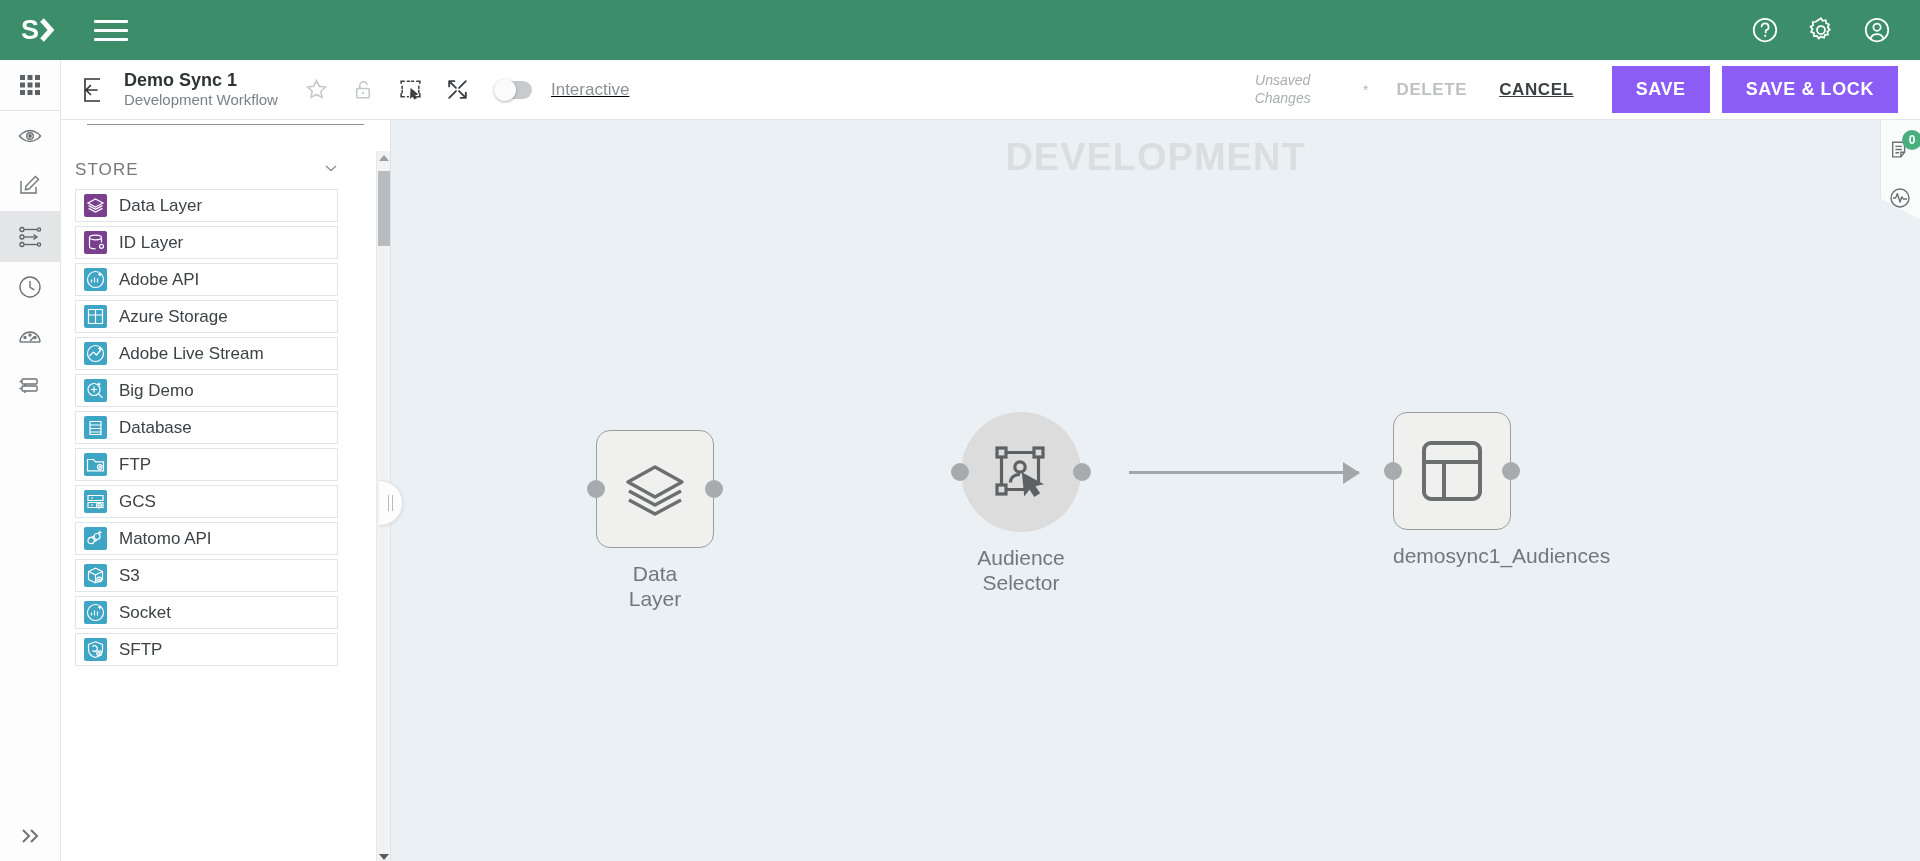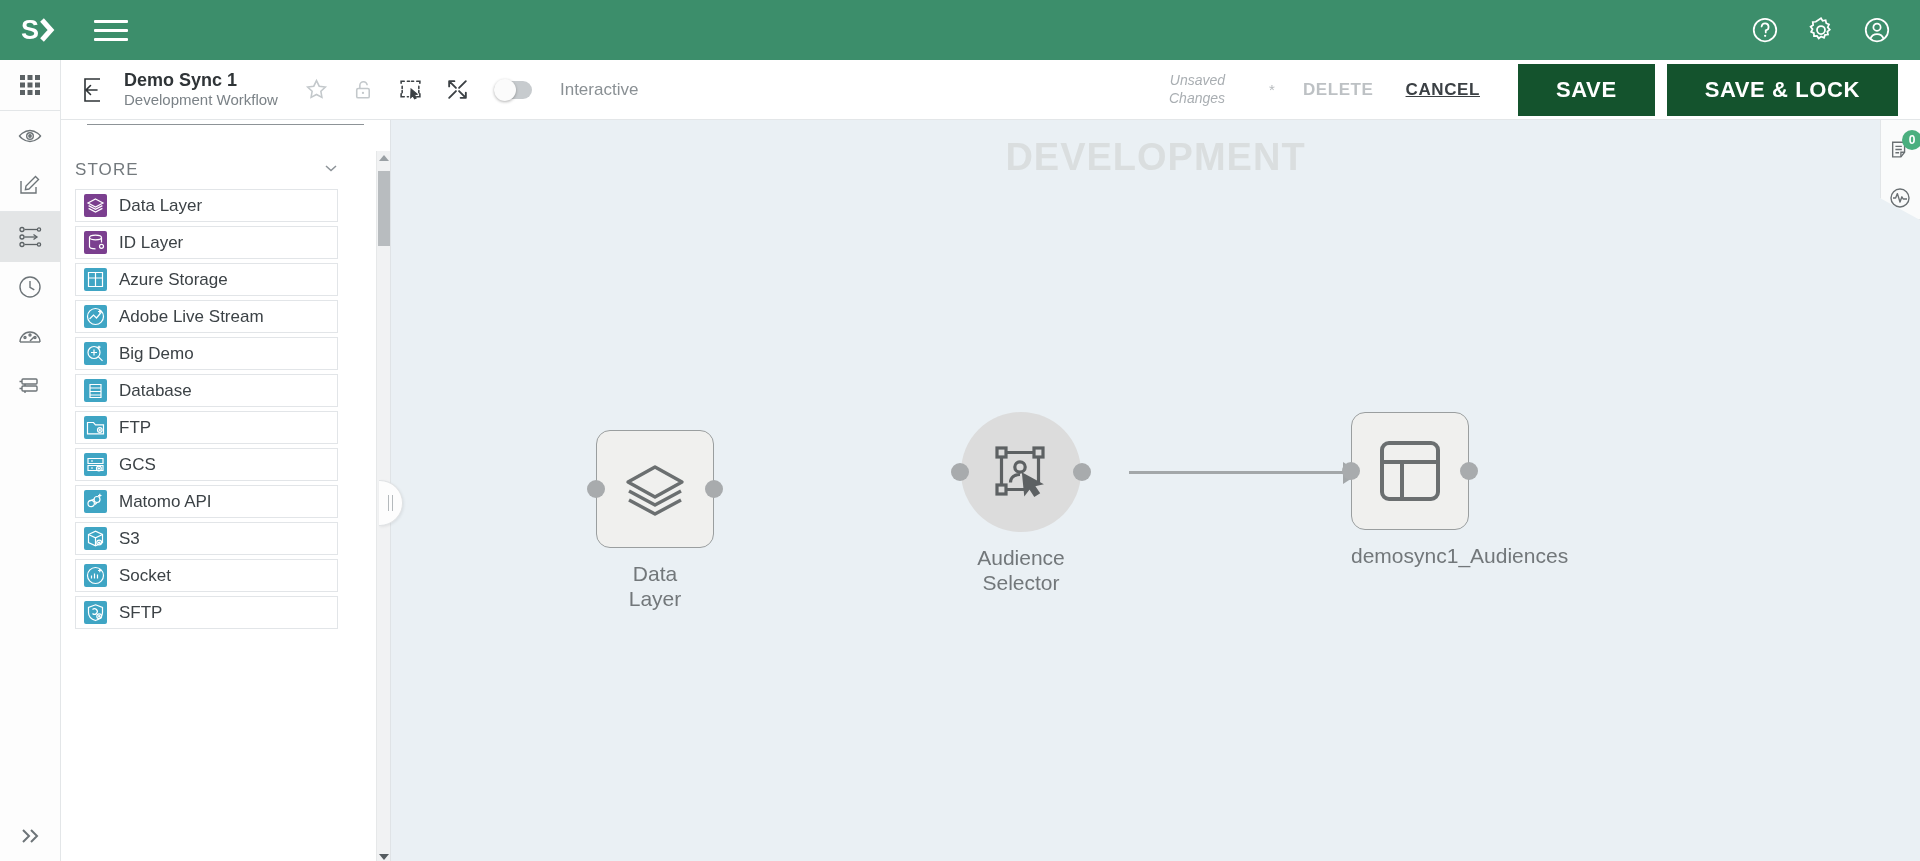--- a/index.html
+++ b/index.html
@@ -124,47 +124,47 @@
     background: #ffffff; border-bottom: 1px solid #e3e6e8;
     display: flex; align-items: center; z-index: 4;
   }
   .tb-back { margin-left: 18px; width: 30px; height: 30px; cursor: pointer; color: #2f3437; }
   .tb-titles { margin-left: 15px; line-height: 1.18; }
   .tb-title { font-size: 18px; font-weight: bold; color: #2f3437; }
   .tb-sub { font-size: 15px; color: #7b8287; }
   .tb-acts { display: flex; align-items: center; gap: 22px; margin-left: 26px; }
   .tb-ico { cursor: pointer; color: #c3c8cb; display: flex; }
   .tb-ico.dark { color: #3b4044; }
-  .toggle-wrap { display: flex; align-items: center; gap: 28px; margin-left: 24px; cursor: pointer; }
+  .toggle-wrap { display: flex; align-items: center; gap: 19px; margin-left: 24px; cursor: pointer; text-decoration: underline; }
   .toggle {
     width: 38px; height: 18px; border-radius: 10px; background: #c7cbce;
     position: relative;
   }
   .toggle-knob {
     position: absolute; left: 0; top: -2px; width: 22px; height: 22px;
     border-radius: 50%; background: #fbfbfb; box-shadow: 0 1px 3px rgba(0,0,0,.3);
   }
   .toggle-label { font-size: 17px; color: #8a9094; }
   .tb-right { margin-left: auto; display: flex; align-items: center; margin-right: 22px; gap: 0; }
   .unsaved {
     font-size: 14px; color: #a9aeb2; font-style: italic;
-    line-height: 1.25; text-align: right; margin-right: 44px; width: 72px;
+    line-height: 1.25; text-align: center; margin-right: 44px; width: 72px;
   }
   .asterisk { font-size: 15px; color: #b6babd; margin-right: 12px; }
   .tb-btn-flat {
     font-size: 17px; font-weight: bold; letter-spacing: .6px;
     padding: 10px 16px; cursor: pointer; background: none; border: none;
     font-family: "Liberation Sans", sans-serif;
   }
   .tb-btn-flat.delete { color: #bdc1c4; }
   .tb-btn-flat.cancel { color: #3b4044; margin-right: 22px; text-decoration: underline; }
   .tb-btn-green {
-    background: #14532d; color: #fff; border: none; cursor: pointer;
-    font-size: 22px; font-weight: bold; letter-spacing: .6px;
-    padding: 13px 38px; font-family: "Liberation Sans", sans-serif;
+    background: #8b5cf6; color: #fff; border: none; cursor: pointer;
+    font-size: 18px; font-weight: bold; letter-spacing: .6px;
+    padding: 13px 24px; font-family: "Liberation Sans", sans-serif;
   }
   .tb-btn-green + .tb-btn-green { margin-left: 12px; }
 
   
   .canvas {
     position: absolute; top: 120px; left: 391px; width: 1529px; height: 741px;
     background: #eaf0f4; overflow: hidden;
   }
   .watermark {
     position: absolute; top: 16px; left: 0; width: 100%;
@@ -381,20 +381,33 @@
                   </g>
                 </svg>
               </span>
               <span class="item-label">ID Layer</span>
             </div>
             <div class="item-row">
               <span class="item-ico">
                 <svg width="23" height="23" viewBox="0 0 23 23">
                   <rect x="0" y="0" width="23" height="23" rx="2" fill="#3fa5c4"></rect>
                   <g fill="none" stroke="#ffffff" stroke-width="1.2">
+                    <path d="M3.5 11.5a8 8 0 1 1 16 0 8 8 0 0 1-16 0z"></path>
+                    <path d="M7.5 14.5v-3M10.5 14.5v-5M13.5 14.5v-4"></path>
+                    <path d="M14 6.5h3.5M15.8 4.8v3.4"></path>
+                  </g>
+                </svg>
+              </span>
+              <span class="item-label">Adobe API</span>
+            </div>
+            <div class="item-row">
+              <span class="item-ico">
+                <svg width="23" height="23" viewBox="0 0 23 23">
+                  <rect x="0" y="0" width="23" height="23" rx="2" fill="#3fa5c4"></rect>
+                  <g fill="none" stroke="#ffffff" stroke-width="1.2">
                     <path d="M4.5 4.5h14v14h-14z"></path>
                     <path d="M4.5 10h14M11.5 4.5v14"></path>
                   </g>
                 </svg>
               </span>
               <span class="item-label">Azure Storage</span>
             </div>
             <div class="item-row">
               <span class="item-ico">
                 <svg width="23" height="23" viewBox="0 0 23 23">
@@ -628,21 +641,21 @@
           <path d="M20.5 41.5c0-5.4 4.2-8 9.5-8"></path>
           <path d="M33 33l2 20 4.6-6 5 7.6 4.2-2.6-5-7.5 7.3-1.6z" fill="currentColor" stroke-width="2"></path>
         </svg>
       </div>
       <div class="port" style="left: -10px; top: 51px;"></div>
       <div class="port" style="left: 112px; top: 51px;"></div>
       <div class="node-label">Audience
 Selector</div>
     </div>
 
-    <div class="node" style="left: 960px; top: 292px;">
+    <div class="node" style="left: 1002px; top: 292px;">
       <div class="node-box">
         <svg width="72" height="72" viewBox="0 0 72 72" fill="none" stroke="currentColor" stroke-width="4" stroke-linejoin="round">
           <rect x="8" y="8" width="56" height="56" rx="7"></rect>
           <path d="M8 27h56"></path>
           <path d="M28 27v37"></path>
         </svg>
       </div>
       <div class="port" style="left: -9px; top: 50px;"></div>
       <div class="port" style="left: 109px; top: 50px;"></div>
       <div class="node-label">demosync1_Audiences</div>

